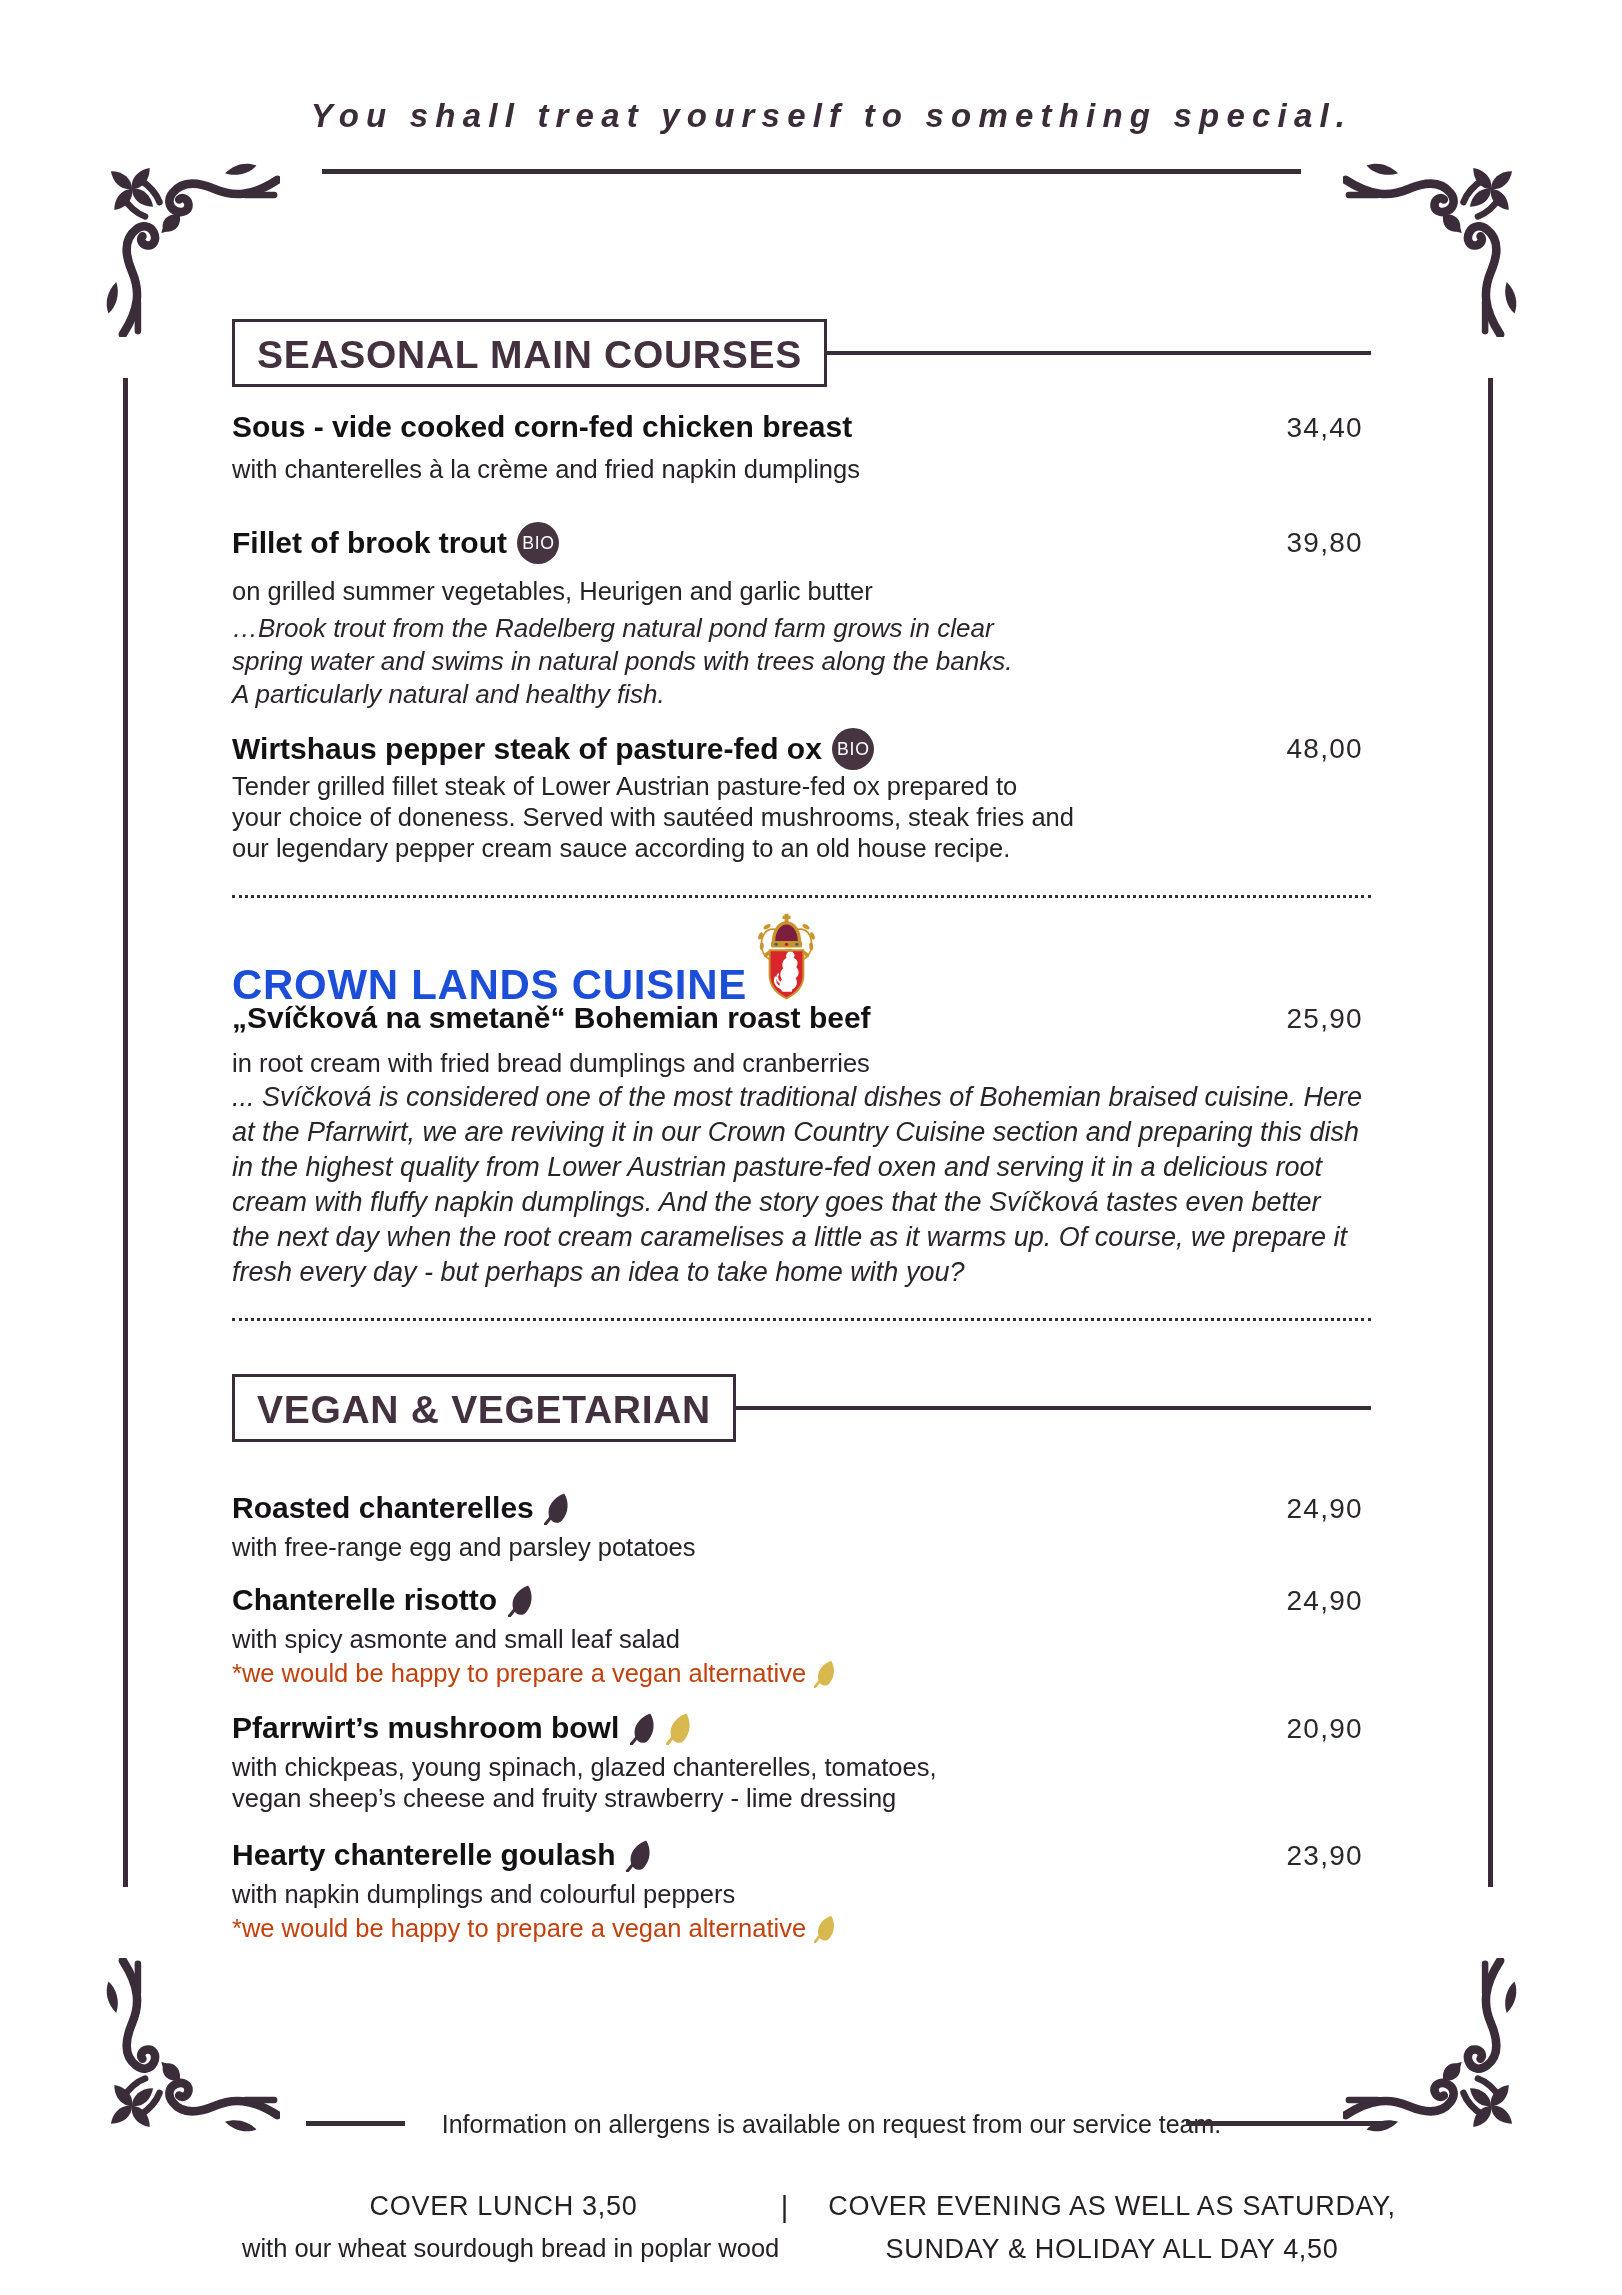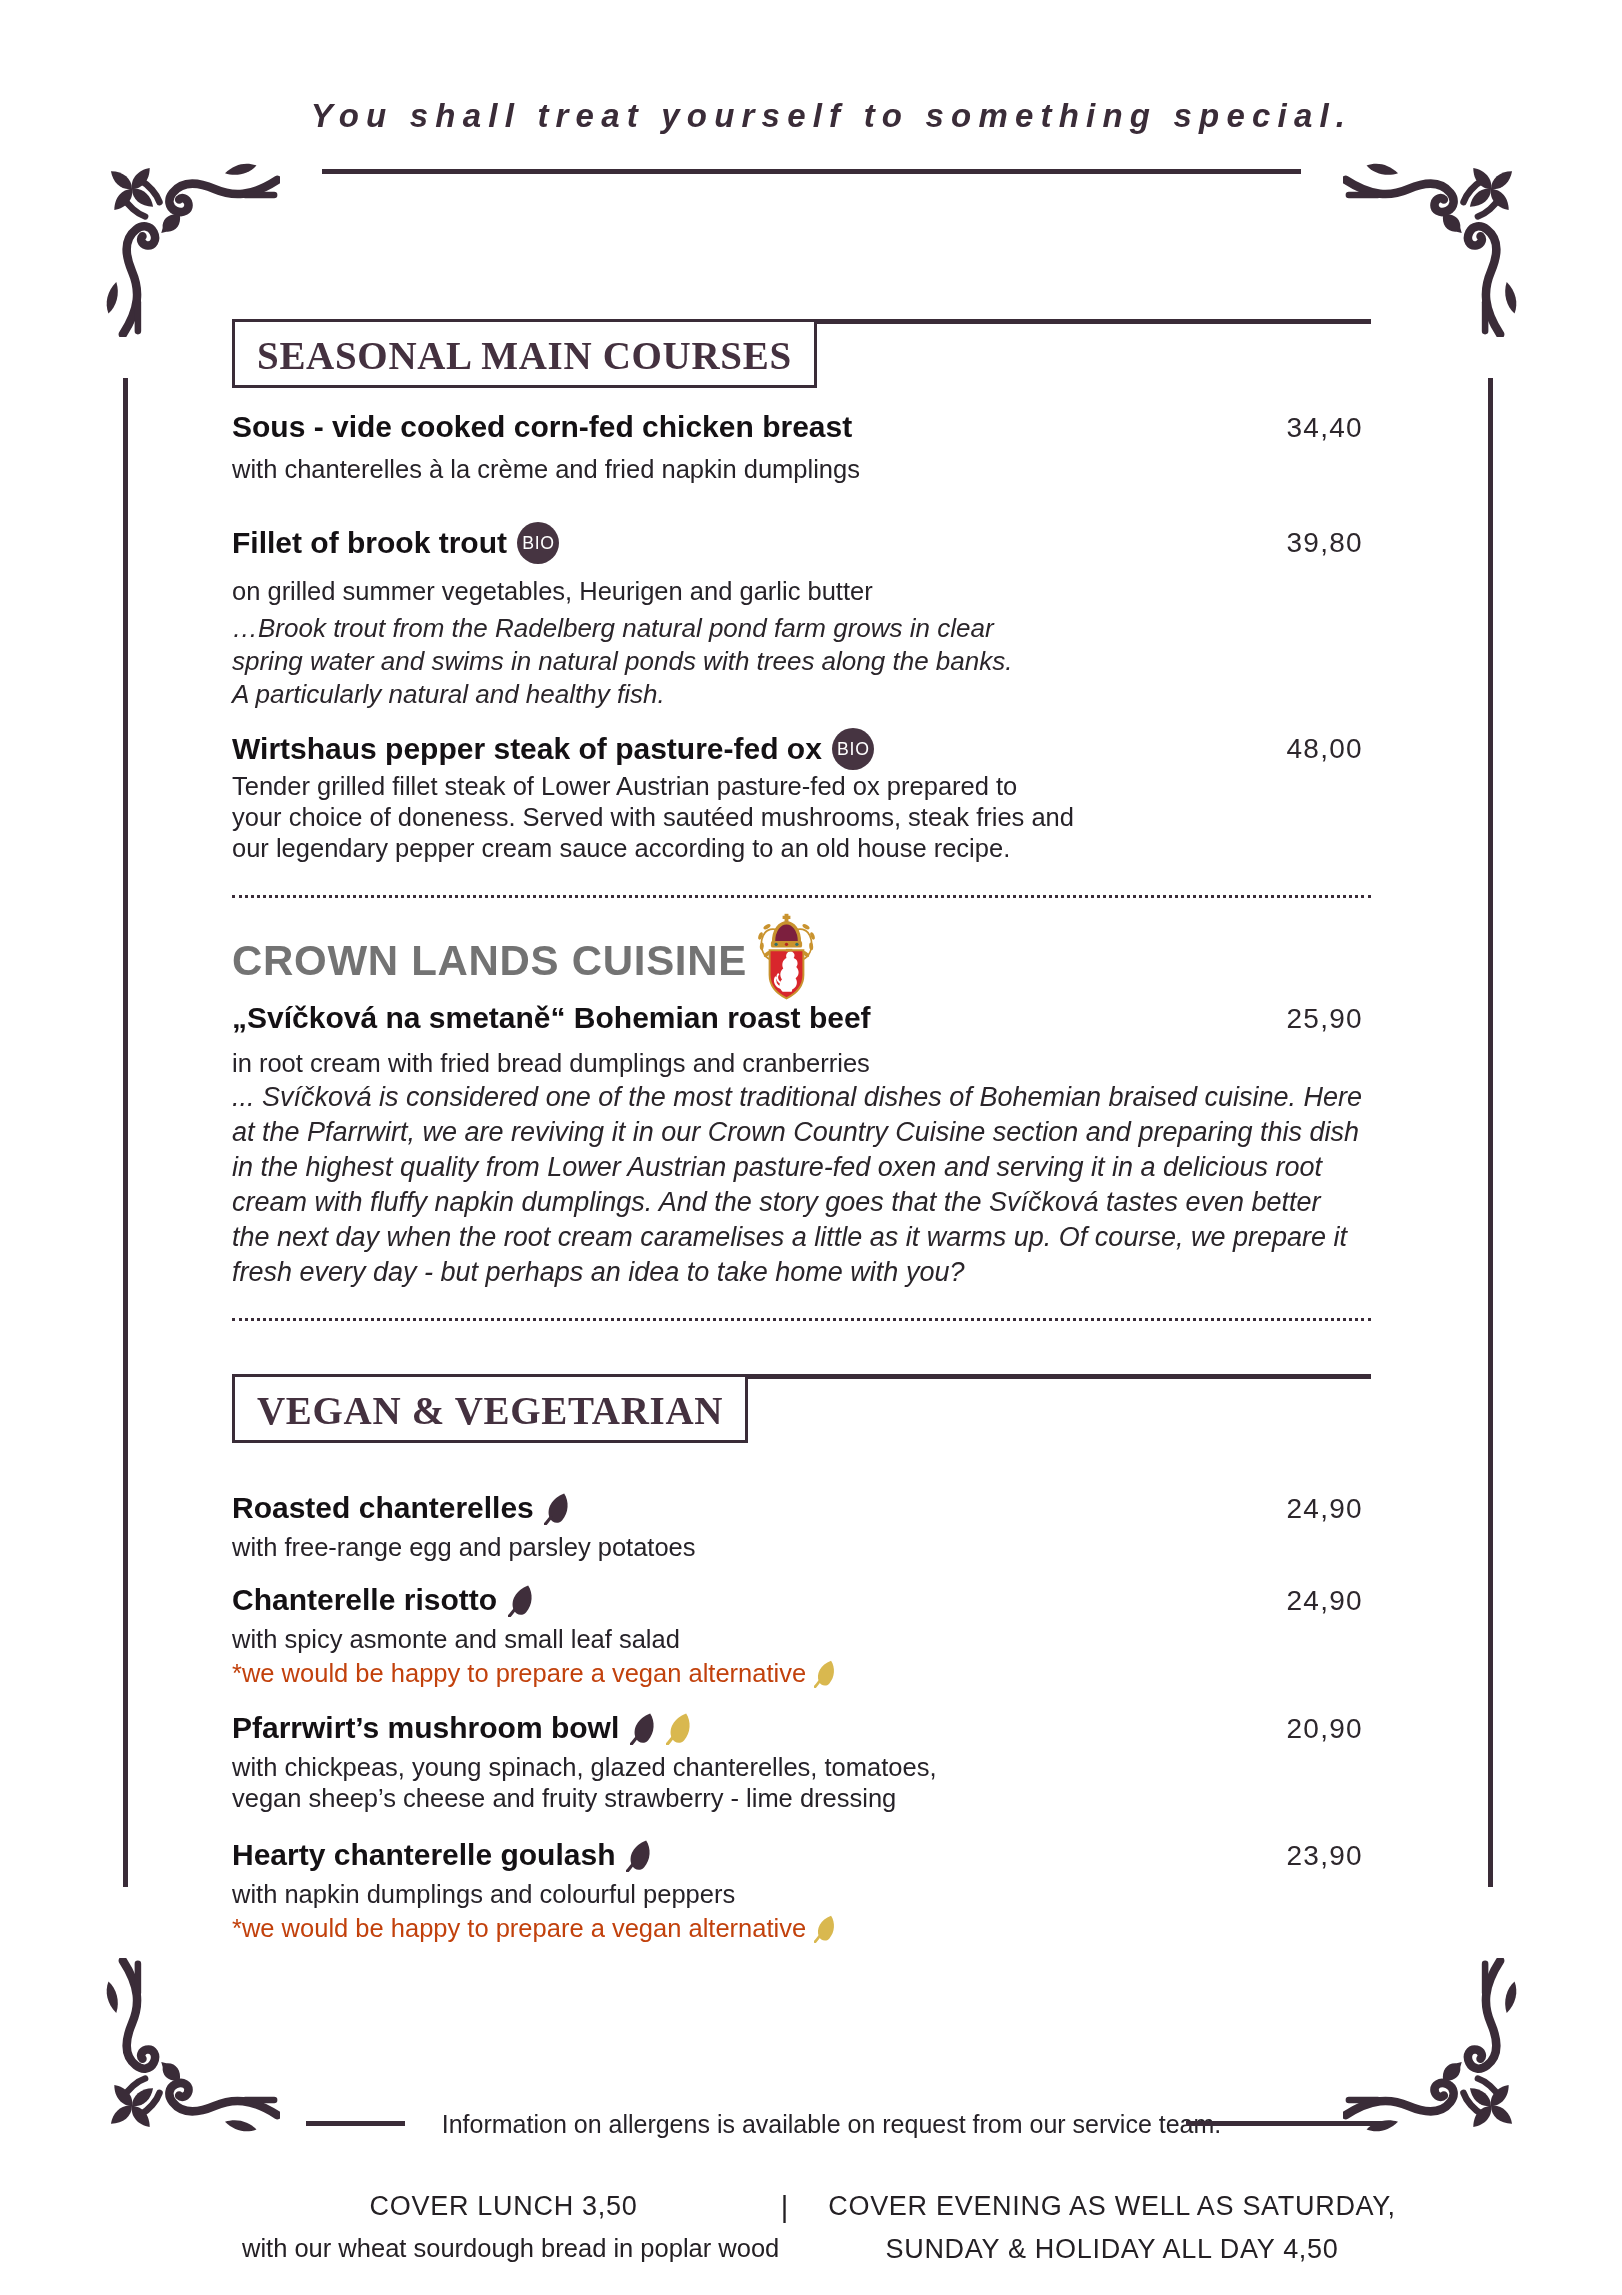--- a/index.html
+++ b/index.html
@@ -16,21 +16,21 @@
   .c-tl{top:134px;left:77px;}
   .c-tr{top:134px;left:1343px;transform:scaleX(-1);}
   .c-bl{top:1958px;left:77px;transform:scaleY(-1);}
   .c-br{top:1958px;left:1343px;transform:scale(-1,-1);}
   .side{position:absolute;top:378px;width:4.6px;height:1509px;background:#3a2c38;}
   .s-l{left:123px;} .s-r{left:1488px;}
 
   
   .content{position:absolute;left:232px;top:319px;width:1139px;height:1898px;}
 
-  .sec-head{position:absolute;left:0;right:0;display:flex;align-items:flex-start;font-family:Liberation Serif, serif;}
+  .sec-head{position:absolute;left:0;right:0;display:flex;align-items:center;}
   .sec-box{border:3.9px solid #3a2c38;padding:10.5px 22px 7.9px 22px;font-size:39px;font-weight:700;
            letter-spacing:0.7px;color:#44313f;white-space:nowrap;background:#fff;}
   .sec-rule{flex:1;height:4.6px;background:#3a2c38;}
 
   .item{position:absolute;left:0;right:8px;}
   .trow{display:flex;align-items:center;min-height:37px;}
   .iname{font-size:30px;font-weight:700;color:#141114;line-height:1.15;white-space:nowrap;}
   .iprice{margin-left:auto;font-size:28px;font-weight:400;color:#2d272c;letter-spacing:1.3px;}
   .bio{display:inline-flex;align-items:center;justify-content:center;width:42px;height:42px;
        border-radius:50%;background:#463441;color:#ffffff;font-size:17.7px;font-weight:400;
@@ -42,22 +42,22 @@
   .note-wide{margin-top:1px;font-size:27px;line-height:35px;}
   .vnote{margin-top:2.6px;font-size:25.5px;line-height:31px;color:#c2410c;white-space:nowrap;}
 
   .leaf{width:26px;height:33px;margin-left:10.5px;flex:0 0 auto;}
   .leaf-sm{width:22px;height:29px;vertical-align:-6.5px;margin-left:7.9px;}
   .leaf-dark{color:#3f2e3b;}
   .leaf-gold{color:#d9b84f;}
 
   .divider{position:absolute;left:0;right:0;height:0;border-top:3.9px dotted #3a2c38;}
 
-  .crown-head{position:absolute;left:0;top:618px;font-size:42px;font-weight:700;
-              letter-spacing:0.7px;color:#737373;white-space:nowrap;}
+  .crown-head{position:absolute;left:0;top:642px;font-size:42px;font-weight:700;
+              letter-spacing:0.7px;color:#1d4ed8;white-space:nowrap;}
   .crest{position:absolute;left:522px;top:593px;width:65px;height:92px;}
 
   
   .allergen-text{position:absolute;left:327px;right:327px;top:2110px;text-align:center;
                  font-size:25px;color:#262228;}
   .adash{position:absolute;top:2121px;height:4.6px;background:#3a2c38;}
   .ad-l{left:306px;width:99px;}
   .ad-r{left:1186px;width:200px;}
   .cover{position:absolute;top:2191px;left:242px;width:1178px;display:grid;
          grid-template-columns:523px 39px 1fr;}

